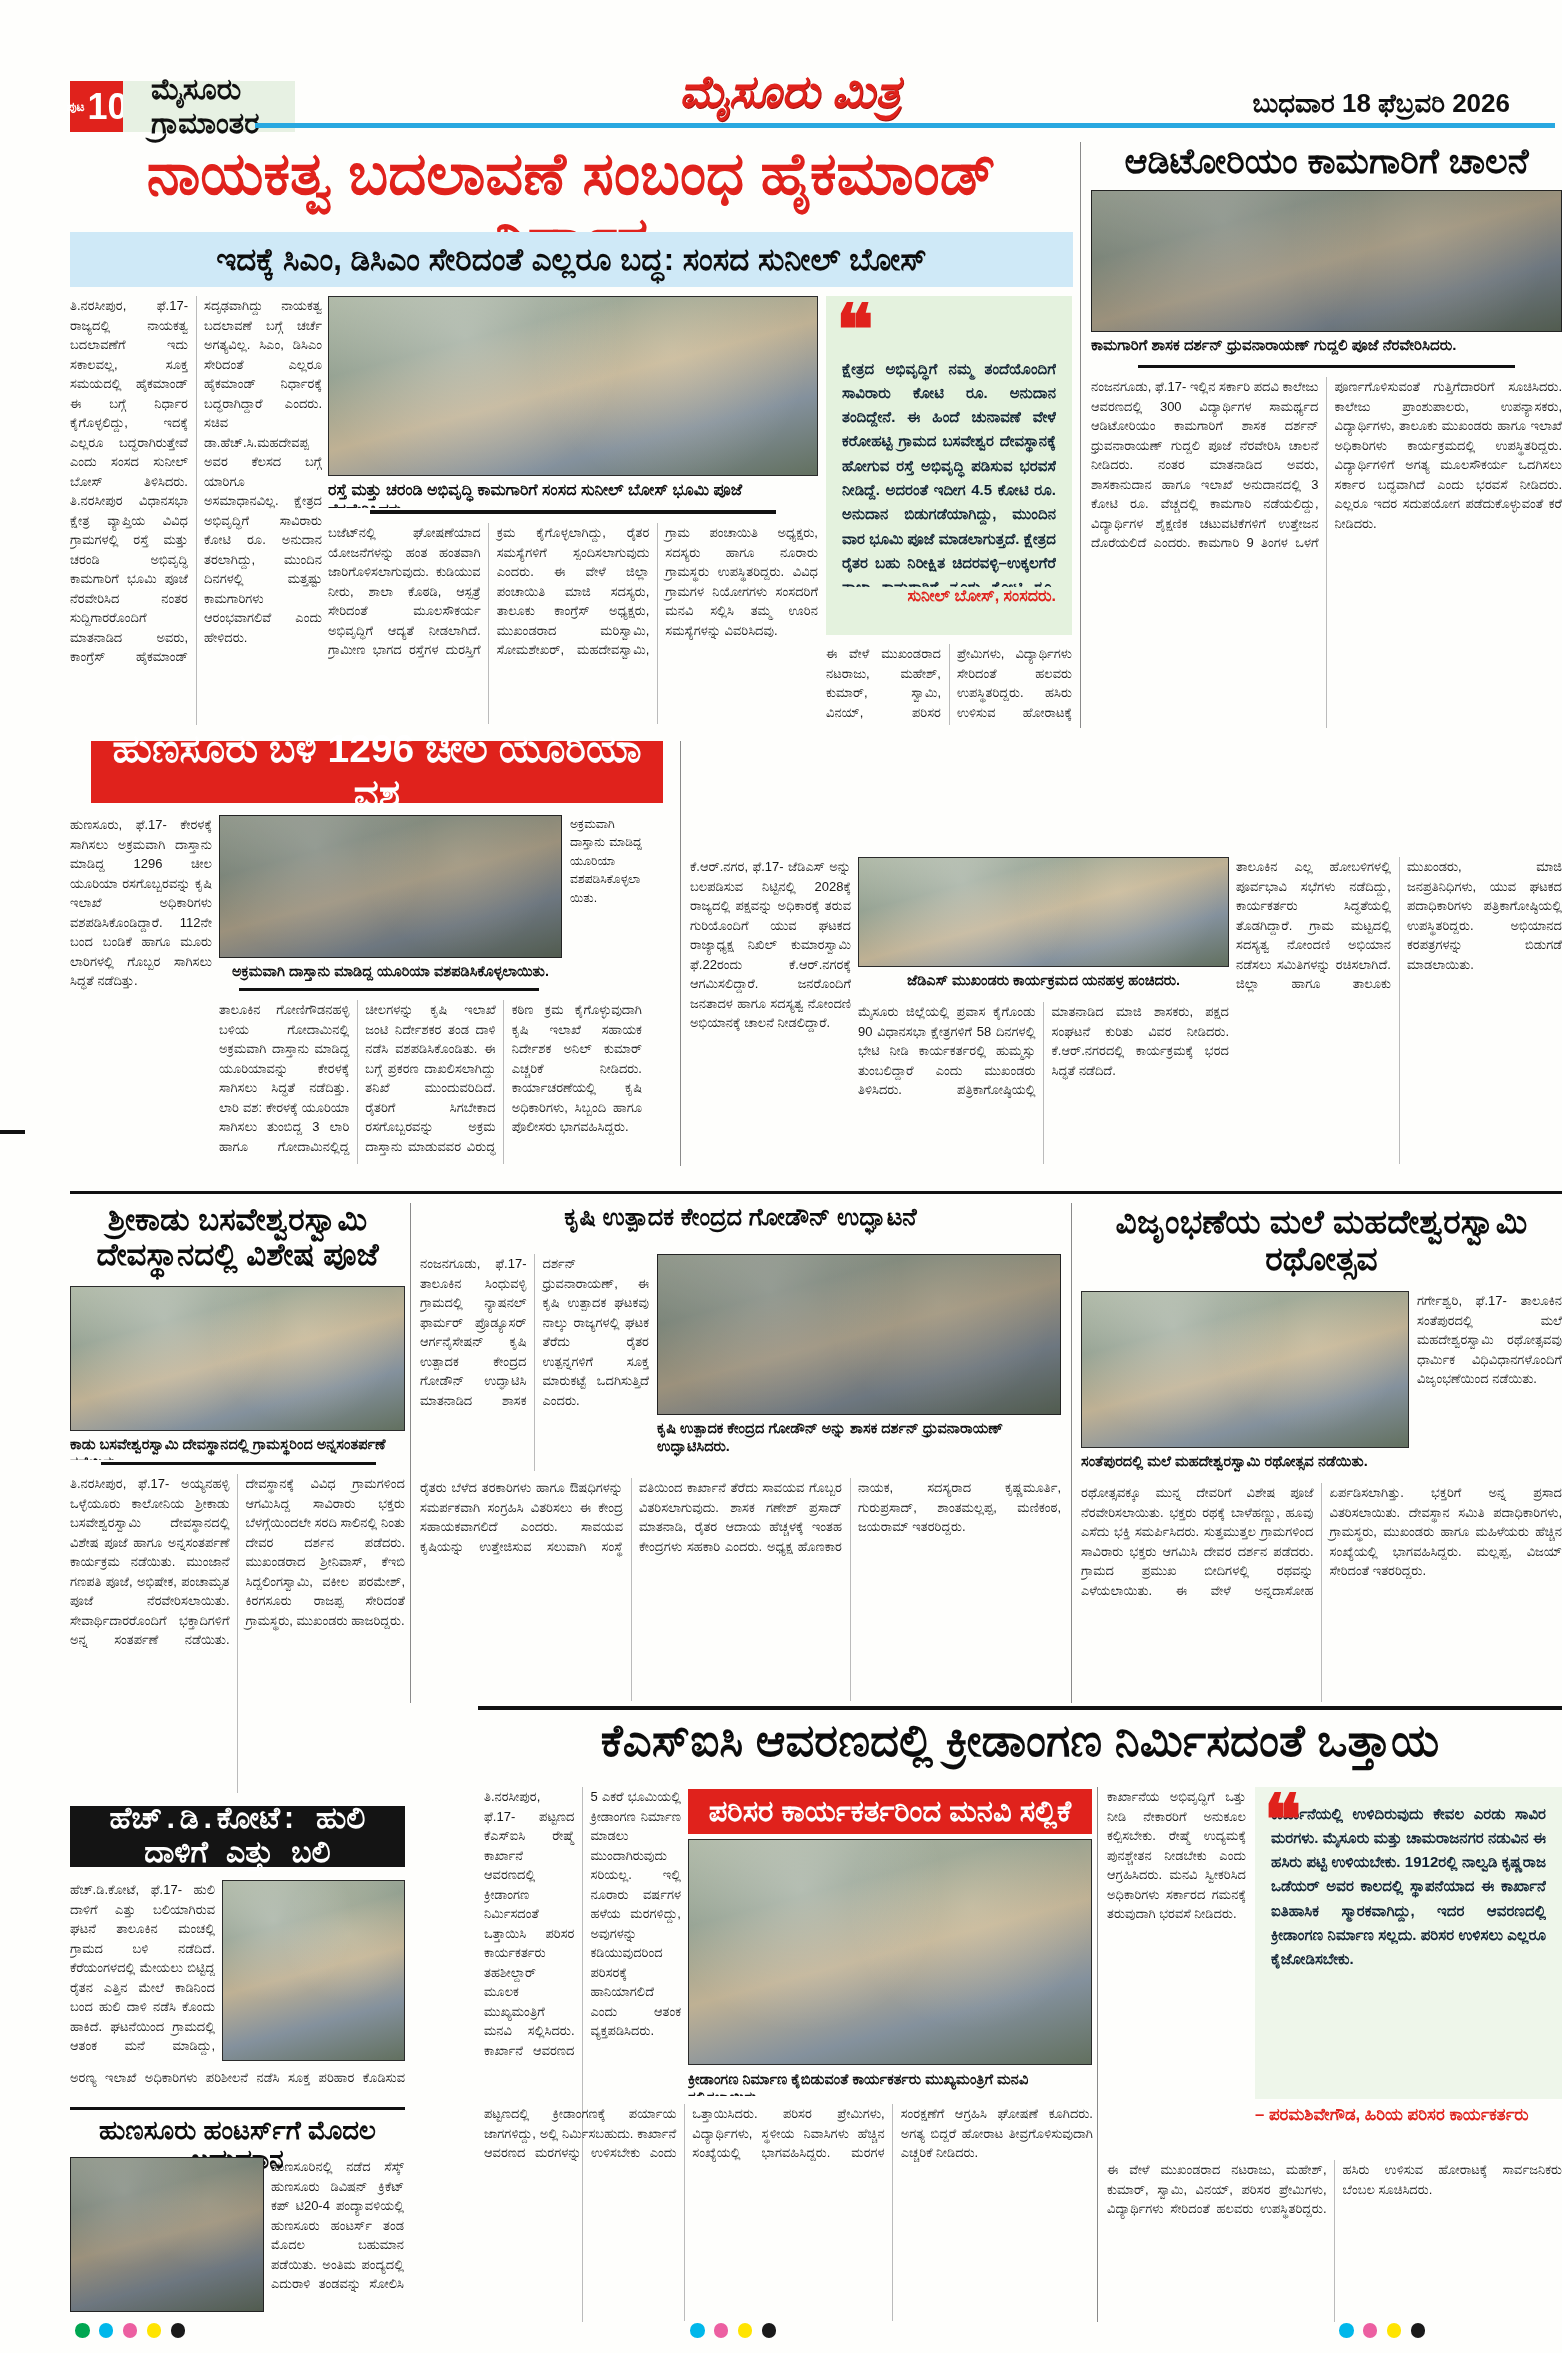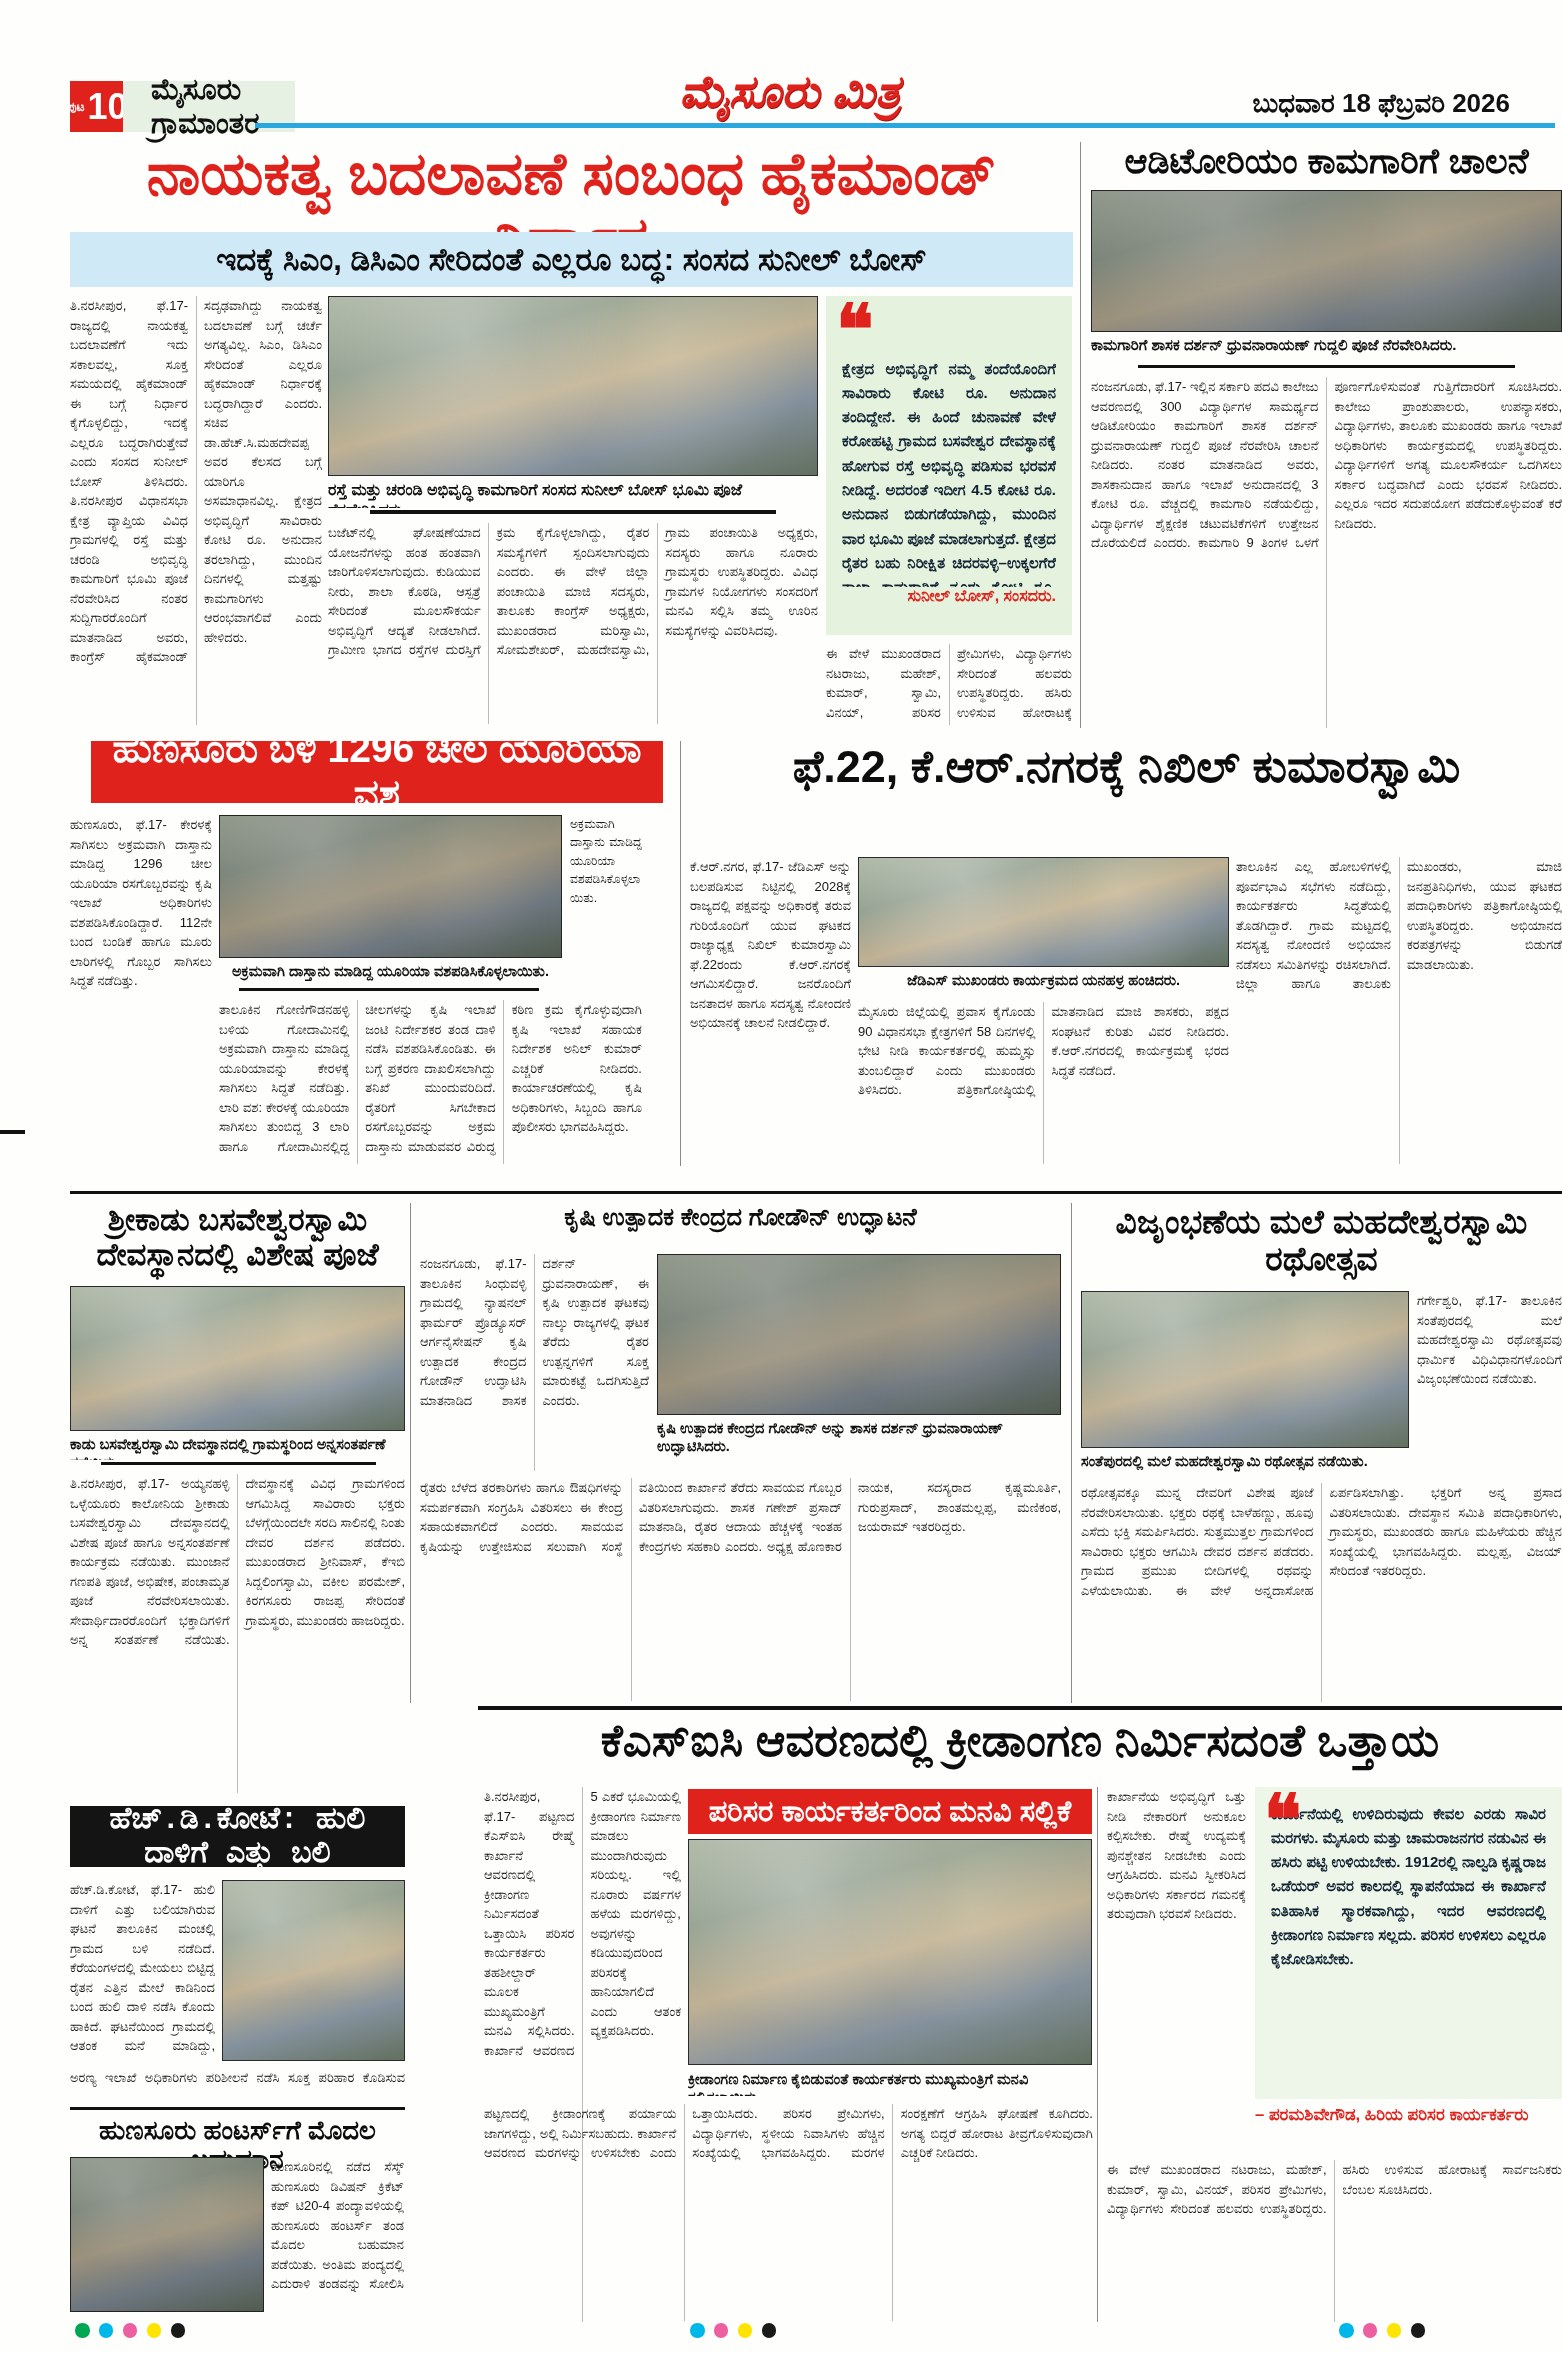--- a/index.html
+++ b/index.html
@@ -72,21 +72,20 @@
 
   <div class="abs banner banner-red" style="left:70px;top:741px;width:572px;height:62px;font-size:39px;margin-left:21px;">ಹುಣಸೂರು ಬಳಿ 1296 ಚೀಲ ಯೂರಿಯಾ ವಶ</div>
   <div class="abs body-text cols1" style="left:70px;top:815px;width:142px;height:349px;">ಹುಣಸೂರು, ಫೆ.17- ಕೇರಳಕ್ಕೆ ಸಾಗಿಸಲು ಅಕ್ರಮವಾಗಿ ದಾಸ್ತಾನು ಮಾಡಿದ್ದ 1296 ಚೀಲ ಯೂರಿಯಾ ರಸಗೊಬ್ಬರವನ್ನು ಕೃಷಿ ಇಲಾಖೆ ಅಧಿಕಾರಿಗಳು ವಶಪಡಿಸಿಕೊಂಡಿದ್ದಾರೆ. 112ನೇ ಬಂದ ಬಂಡಿಕೆ ಹಾಗೂ ಮೂರು ಲಾರಿಗಳಲ್ಲಿ ಗೊಬ್ಬರ ಸಾಗಿಸಲು ಸಿದ್ಧತೆ ನಡೆದಿತ್ತು.</div>
   <div class="abs photo photo-dark" style="left:219px;top:815px;width:343px;height:143px;"></div>
   <div class="abs caption" style="left:219px;top:962px;width:343px;height:23px;font-size:14.5px;text-align:center;">ಅಕ್ರಮವಾಗಿ ದಾಸ್ತಾನು ಮಾಡಿದ್ದ ಯೂರಿಯಾ ವಶಪಡಿಸಿಕೊಳ್ಳಲಾಯಿತು.</div>
   <div class="abs hline" style="left:239px;top:988px;width:300px;height:2.9px;"></div>
   <div class="abs body-text cols3" style="left:219px;top:1000px;width:423px;height:164px;">ತಾಲೂಕಿನ ಗೋಣಿಗೌಡನಹಳ್ಳಿ ಬಳಿಯ ಗೋದಾಮಿನಲ್ಲಿ ಅಕ್ರಮವಾಗಿ ದಾಸ್ತಾನು ಮಾಡಿದ್ದ ಯೂರಿಯಾವನ್ನು ಕೇರಳಕ್ಕೆ ಸಾಗಿಸಲು ಸಿದ್ಧತೆ ನಡೆದಿತ್ತು. ಲಾರಿ ವಶ: ಕೇರಳಕ್ಕೆ ಯೂರಿಯಾ ಸಾಗಿಸಲು ತುಂಬಿದ್ದ 3 ಲಾರಿ ಹಾಗೂ ಗೋದಾಮಿನಲ್ಲಿದ್ದ ಚೀಲಗಳನ್ನು ಕೃಷಿ ಇಲಾಖೆ ಜಂಟಿ ನಿರ್ದೇಶಕರ ತಂಡ ದಾಳಿ ನಡೆಸಿ ವಶಪಡಿಸಿಕೊಂಡಿತು. ಈ ಬಗ್ಗೆ ಪ್ರಕರಣ ದಾಖಲಿಸಲಾಗಿದ್ದು ತನಿಖೆ ಮುಂದುವರಿದಿದೆ. ರೈತರಿಗೆ ಸಿಗಬೇಕಾದ ರಸಗೊಬ್ಬರವನ್ನು ಅಕ್ರಮ ದಾಸ್ತಾನು ಮಾಡುವವರ ವಿರುದ್ಧ ಕಠಿಣ ಕ್ರಮ ಕೈಗೊಳ್ಳುವುದಾಗಿ ಕೃಷಿ ಇಲಾಖೆ ಸಹಾಯಕ ನಿರ್ದೇಶಕ ಅನಿಲ್ ಕುಮಾರ್ ಎಚ್ಚರಿಕೆ ನೀಡಿದರು. ಕಾರ್ಯಾಚರಣೆಯಲ್ಲಿ ಕೃಷಿ ಅಧಿಕಾರಿಗಳು, ಸಿಬ್ಬಂದಿ ಹಾಗೂ ಪೊಲೀಸರು ಭಾಗವಹಿಸಿದ್ದರು.</div>
   <div class="abs body-text cols1" style="left:570px;top:815px;width:72px;height:174px;font-size:12.3px;">ಅಕ್ರಮವಾಗಿ ದಾಸ್ತಾನು ಮಾಡಿದ್ದ ಯೂರಿಯಾ ವಶಪಡಿಸಿಕೊಳ್ಳಲಾಯಿತು.</div>
 
   <div class="abs vline" style="left:680px;top:741px;width:1.4px;height:425px;"></div>
-  <div class="abs headline-blk" style="left:690px;top:742px;width:873px;height:67px;font-size:45px;">ಫೆ.22, ಕೆ.ಆರ್.ನಗರಕ್ಕೆ ನಿಖಿಲ್ ಕುಮಾರಸ್ವಾಮಿ</div>
   <div class="abs body-text cols1" style="left:690px;top:857px;width:161px;height:307px;">ಕೆ.ಆರ್.ನಗರ, ಫೆ.17- ಜೆಡಿಎಸ್ ಅನ್ನು ಬಲಪಡಿಸುವ ನಿಟ್ಟಿನಲ್ಲಿ 2028ಕ್ಕೆ ರಾಜ್ಯದಲ್ಲಿ ಪಕ್ಷವನ್ನು ಅಧಿಕಾರಕ್ಕೆ ತರುವ ಗುರಿಯೊಂದಿಗೆ ಯುವ ಘಟಕದ ರಾಜ್ಯಾಧ್ಯಕ್ಷ ನಿಖಿಲ್ ಕುಮಾರಸ್ವಾಮಿ ಫೆ.22ರಂದು ಕೆ.ಆರ್.ನಗರಕ್ಕೆ ಆಗಮಿಸಲಿದ್ದಾರೆ. ಜನರೊಂದಿಗೆ ಜನತಾದಳ ಹಾಗೂ ಸದಸ್ಯತ್ವ ನೋಂದಣಿ ಅಭಿಯಾನಕ್ಕೆ ಚಾಲನೆ ನೀಡಲಿದ್ದಾರೆ.</div>
   <div class="abs photo" style="left:858px;top:857px;width:371px;height:110px;"></div>
   <div class="abs caption" style="left:858px;top:971px;width:371px;height:22px;font-size:14.5px;text-align:center;">ಜೆಡಿಎಸ್ ಮುಖಂಡರು ಕಾರ್ಯಕ್ರಮದ ಯನಹಳ್ರ ಹಂಚಿದರು.</div>
   <div class="abs body-text cols2" style="left:858px;top:1002px;width:371px;height:162px;">ಮೈಸೂರು ಜಿಲ್ಲೆಯಲ್ಲಿ ಪ್ರವಾಸ ಕೈಗೊಂಡು 90 ವಿಧಾನಸಭಾ ಕ್ಷೇತ್ರಗಳಿಗೆ 58 ದಿನಗಳಲ್ಲಿ ಭೇಟಿ ನೀಡಿ ಕಾರ್ಯಕರ್ತರಲ್ಲಿ ಹುಮ್ಮಸ್ಸು ತುಂಬಲಿದ್ದಾರೆ ಎಂದು ಮುಖಂಡರು ತಿಳಿಸಿದರು. ಪತ್ರಿಕಾಗೋಷ್ಠಿಯಲ್ಲಿ ಮಾತನಾಡಿದ ಮಾಜಿ ಶಾಸಕರು, ಪಕ್ಷದ ಸಂಘಟನೆ ಕುರಿತು ವಿವರ ನೀಡಿದರು. ಕೆ.ಆರ್.ನಗರದಲ್ಲಿ ಕಾರ್ಯಕ್ರಮಕ್ಕೆ ಭರದ ಸಿದ್ಧತೆ ನಡೆದಿದೆ.</div>
   <div class="abs body-text cols2" style="left:1236px;top:857px;width:326px;height:307px;">ತಾಲೂಕಿನ ಎಲ್ಲ ಹೋಬಳಿಗಳಲ್ಲಿ ಪೂರ್ವಭಾವಿ ಸಭೆಗಳು ನಡೆದಿದ್ದು, ಕಾರ್ಯಕರ್ತರು ಸಿದ್ಧತೆಯಲ್ಲಿ ತೊಡಗಿದ್ದಾರೆ. ಗ್ರಾಮ ಮಟ್ಟದಲ್ಲಿ ಸದಸ್ಯತ್ವ ನೋಂದಣಿ ಅಭಿಯಾನ ನಡೆಸಲು ಸಮಿತಿಗಳನ್ನು ರಚಿಸಲಾಗಿದೆ. ಜಿಲ್ಲಾ ಹಾಗೂ ತಾಲೂಕು ಮುಖಂಡರು, ಮಾಜಿ ಜನಪ್ರತಿನಿಧಿಗಳು, ಯುವ ಘಟಕದ ಪದಾಧಿಕಾರಿಗಳು ಪತ್ರಿಕಾಗೋಷ್ಠಿಯಲ್ಲಿ ಉಪಸ್ಥಿತರಿದ್ದರು. ಅಭಿಯಾನದ ಕರಪತ್ರಗಳನ್ನು ಬಿಡುಗಡೆ ಮಾಡಲಾಯಿತು.</div>
 
   <div class="abs hline" style="left:70px;top:1191px;width:1493px;height:2.9px;"></div>
 
   <div class="abs headline-blk" style="left:70px;top:1203px;width:335px;height:77px;font-size:31px;">ಶ್ರೀಕಾಡು ಬಸವೇಶ್ವರಸ್ವಾಮಿ ದೇವಸ್ಥಾನದಲ್ಲಿ ವಿಶೇಷ ಪೂಜೆ</div>
   <div class="abs photo" style="left:70px;top:1286px;width:335px;height:145px;"></div>

